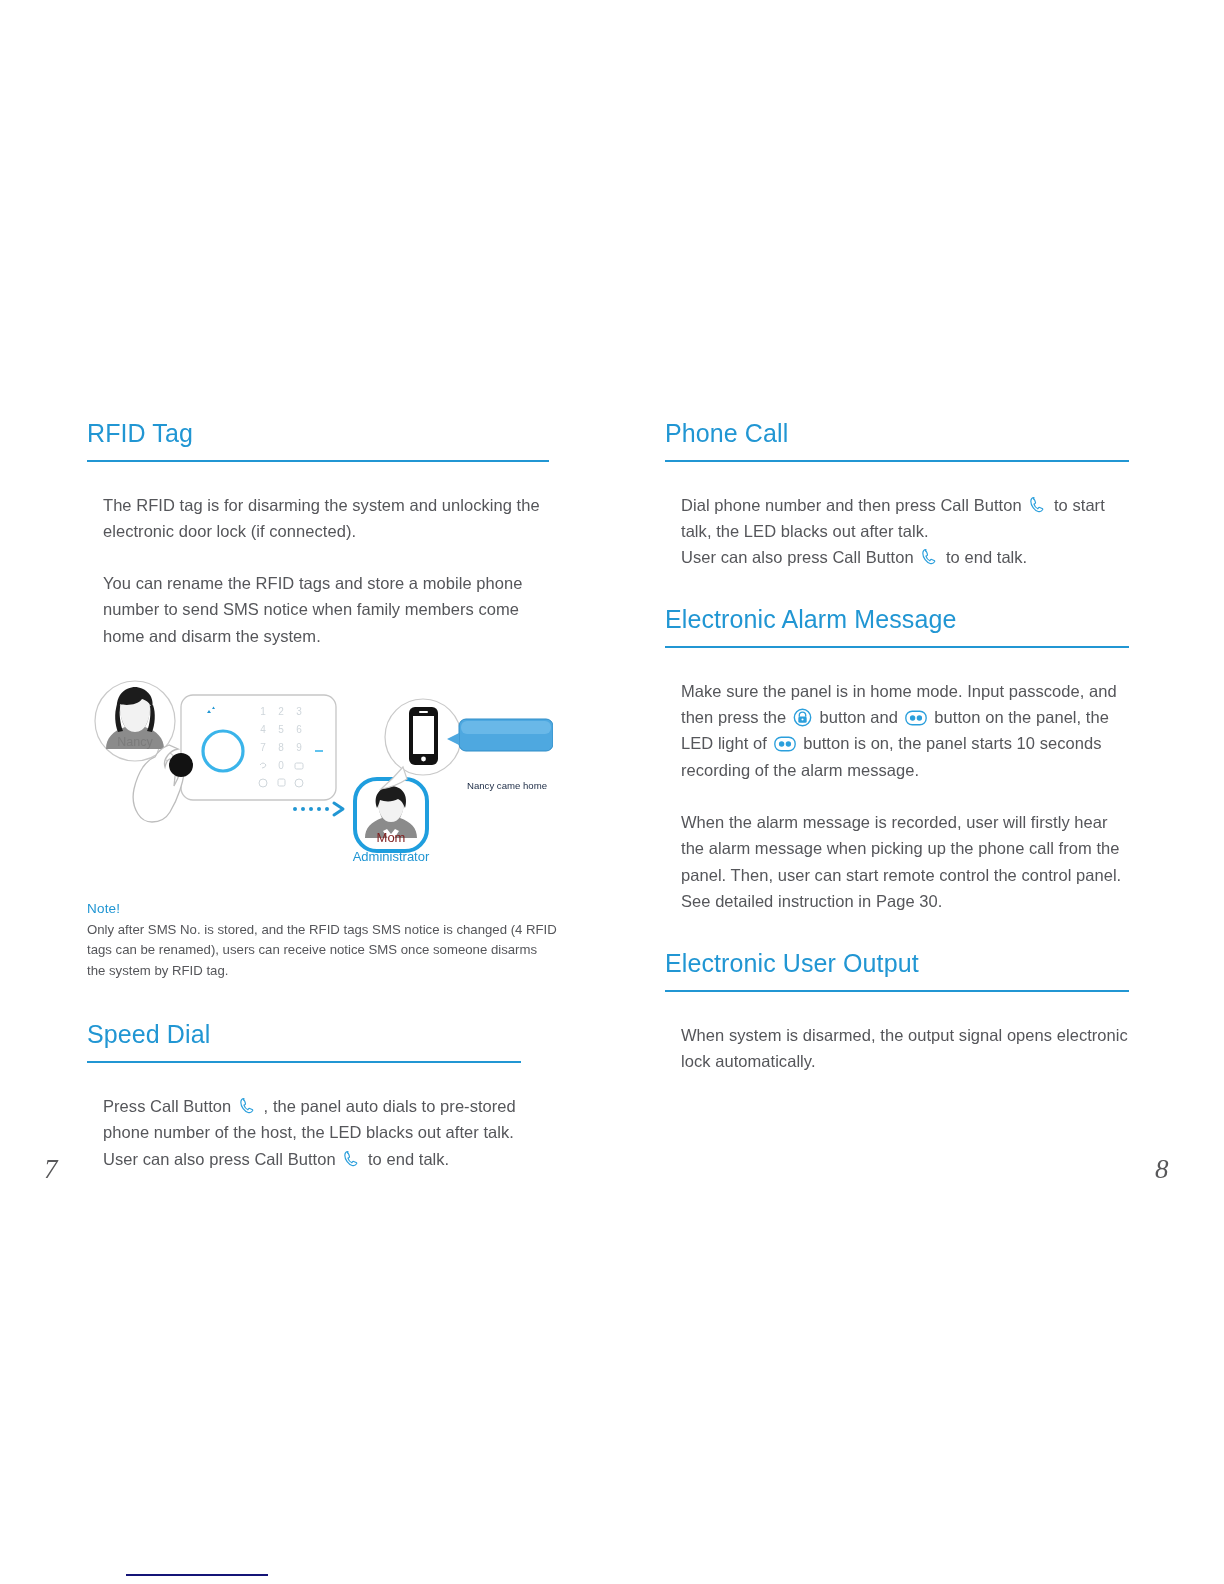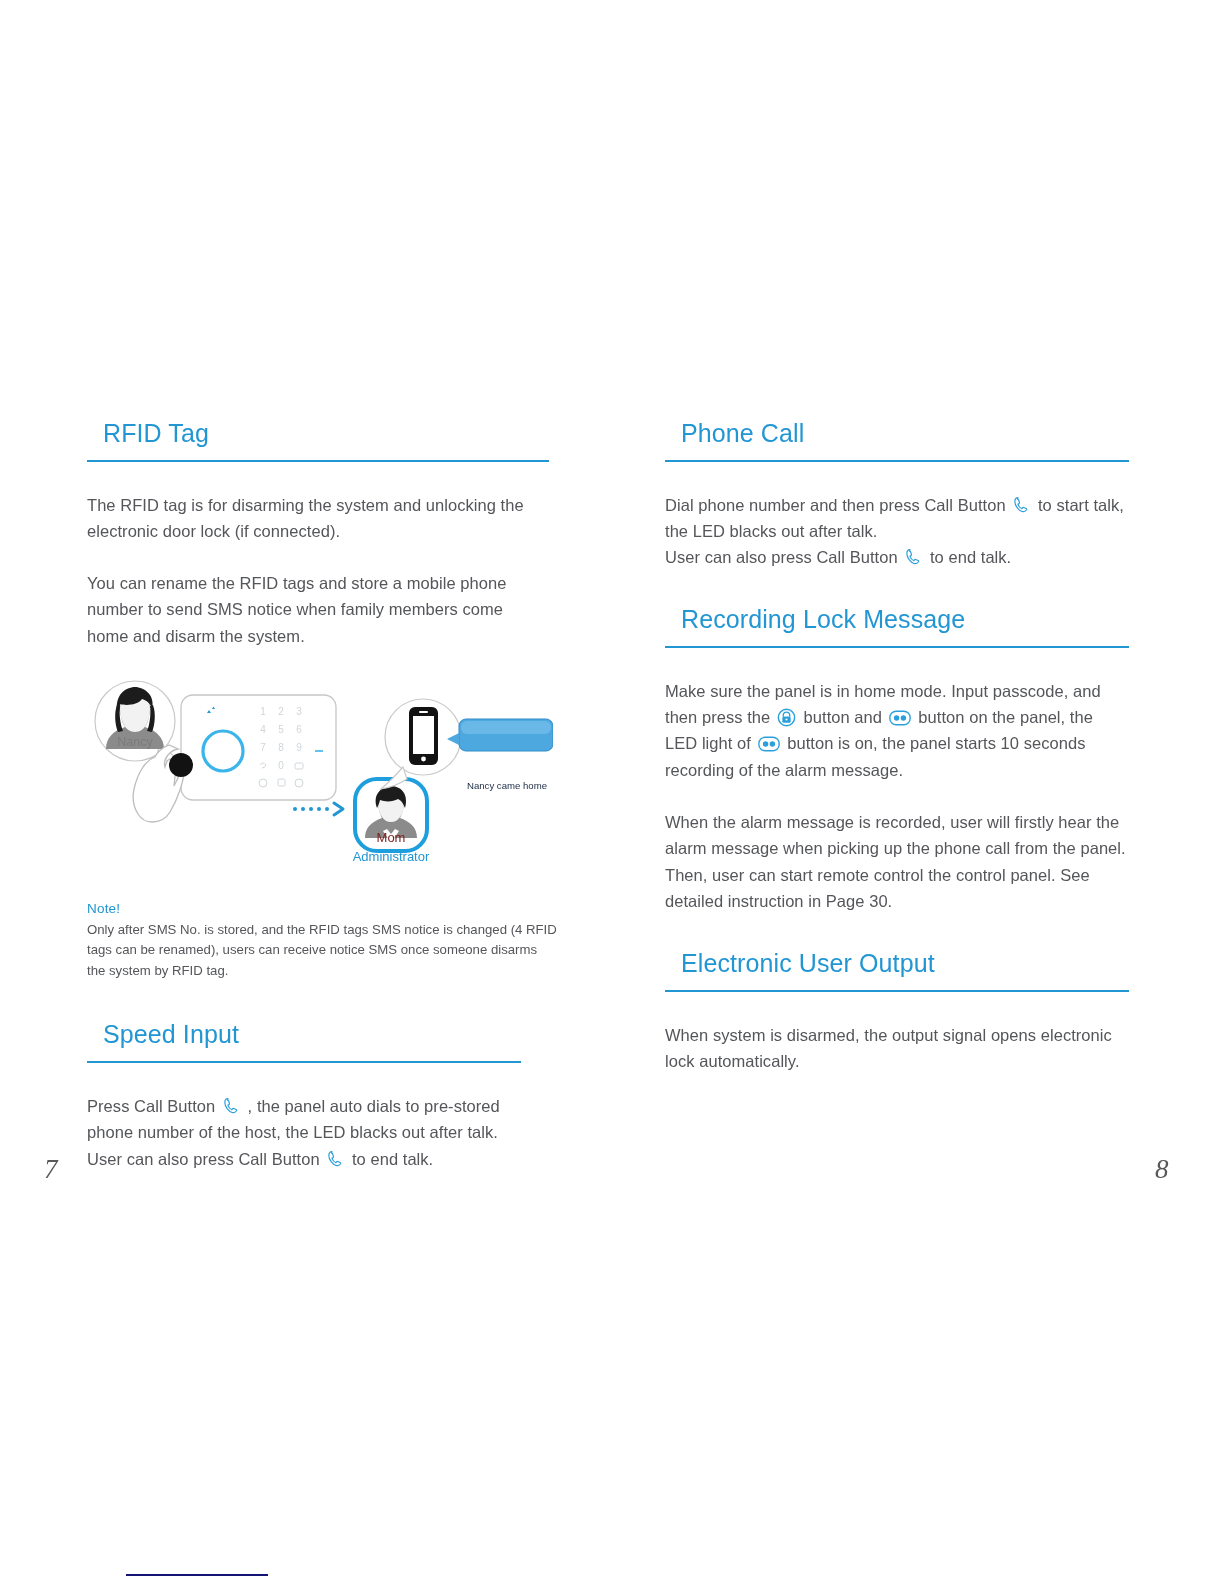--- a/index.html
+++ b/index.html
@@ -27,36 +27,36 @@
     top: 420px;
   }
   .col-left  { left: 87px;  width: 462px; }
   .col-right { left: 665px; width: 464px; }
 
   
   h2.sec-title {
     font-size: 25px;
     font-weight: 400;
     color: #2196d3;
-    margin: 0 0 12px 16px;
+    margin: 0 0 12px 0;
     letter-spacing: .1px;
     line-height: 1.1;
   }
   .rule {
     height: 2px;
     background: #2196d3;
     margin-bottom: 30px;
   }
   .rule.short { width: 434px; }
 
   
   p.body {
     font-size: 16.5px;
     line-height: 26.3px;
-    margin: 0 0 26px 0;
+    margin: 0 0 26px 16px;
     color: #55565a;
     letter-spacing: .05px;
   }
   p.body.tight { margin-bottom: 0; }
 
   
   .note-label {
     color: #2196d3;
     font-size: 13.5px;
     margin: 0 0 4px 0;
@@ -233,21 +233,21 @@
       <div class="fig-label mom">Mom</div>
       <div class="fig-label admin">Administrator</div>
       <div class="bubble-text">Nancy came home</div>
     </div>
 
     <div>
       <p class="note-label">Note!</p>
       <p class="note-text">Only after SMS No. is stored, and the RFID tags SMS notice is changed (4 RFID tags can be renamed), users can receive notice SMS once someone disarms the system by RFID tag.</p>
     </div>
 
-    <h2 class="sec-title" style="margin-top:40px;">Speed Input</h2>
+    <h2 class="sec-title" style="margin-top:40px;">Speed Dial</h2>
     <div class="rule short"></div>
 
     <p class="body tight">
       <span>Press Call Button</span>
       <span class="ico ico-phone">
         <svg viewBox="0 0 24 24" width="19" height="19">
           <path d="M7.5 3.2c-2.1 0-3.9 2.1-3.9 5 0 5.3 4.6 11.4 9.2 12.6 2.6.7 4.6-.5 5.6-2.1.4-.7.1-1.3-.6-1.6l-3-1.3c-.7-.3-1.3 0-1.7.6l-.6 1c-2.4-1.1-4.3-3.4-5-5.9l1.1-.5c.7-.3 1-.9.8-1.6l-1-3.1c-.2-.7-.7-1.1-1.4-1.1z" fill="none" stroke="#2b9fdc" stroke-width="1.5" stroke-linejoin="round"></path>
         </svg>
       </span>
       <span>, the panel auto dials to pre-stored phone number of the host, the LED blacks out after talk.</span>
@@ -278,21 +278,21 @@
       <br>
       <span>User can also press Call Button</span>
       <span class="ico ico-phone">
         <svg viewBox="0 0 24 24" width="19" height="19">
           <path d="M7.5 3.2c-2.1 0-3.9 2.1-3.9 5 0 5.3 4.6 11.4 9.2 12.6 2.6.7 4.6-.5 5.6-2.1.4-.7.1-1.3-.6-1.6l-3-1.3c-.7-.3-1.3 0-1.7.6l-.6 1c-2.4-1.1-4.3-3.4-5-5.9l1.1-.5c.7-.3 1-.9.8-1.6l-1-3.1c-.2-.7-.7-1.1-1.4-1.1z" fill="none" stroke="#2b9fdc" stroke-width="1.5" stroke-linejoin="round"></path>
         </svg>
       </span>
       <span>to end talk.</span>
     </p>
 
-    <h2 class="sec-title" style="margin-top:36px;">Recording Lock Message</h2>
+    <h2 class="sec-title" style="margin-top:36px;">Electronic Alarm Message</h2>
     <div class="rule"></div>
 
     <p class="body">
       <span>Make sure the panel is in home mode. Input passcode, and then press the</span>
       <span class="ico ico-btn">
         <svg viewBox="0 0 20 20" width="19" height="19">
           <circle cx="10" cy="10" r="8.6" fill="none" stroke="#2b9fdc" stroke-width="1.5"></circle>
           <path d="M6.6 9.2 V7.8 a3.4 3.4 0 0 1 6.8 0 V9.2" fill="none" stroke="#2b9fdc" stroke-width="1.4"></path>
           <rect x="5.6" y="9" width="8.8" height="6.6" rx="1.6" fill="#2b9fdc"></rect>
           <circle cx="10" cy="12.1" r="1.1" fill="#ffffff"></circle>

